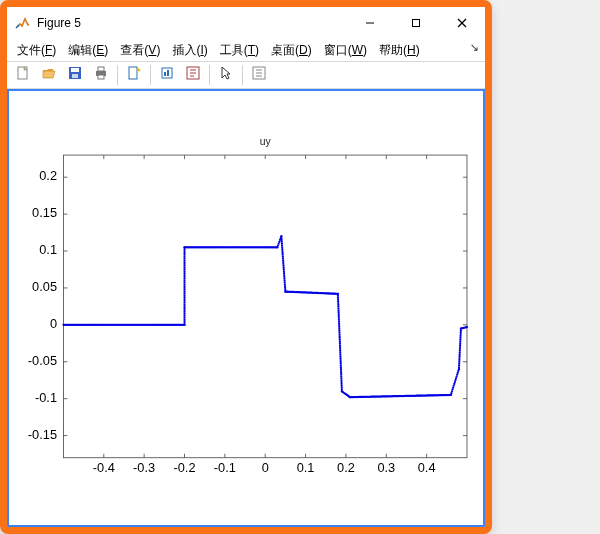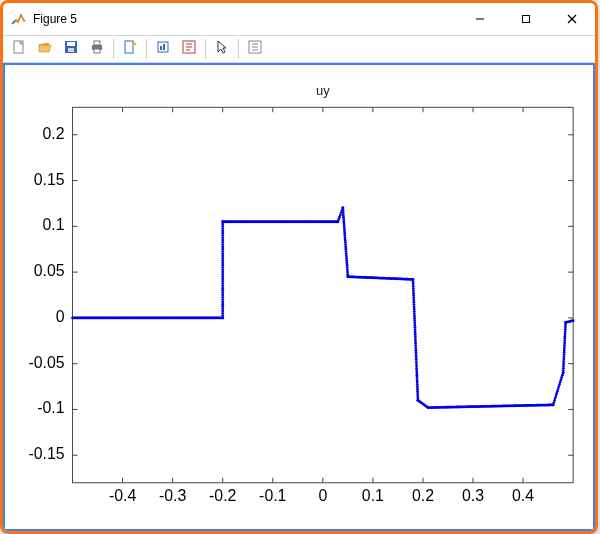--- a/index.html
+++ b/index.html
@@ -4,23 +4,23 @@
 <style>
   * { box-sizing: border-box; }
   body {
     margin: 0; padding: 0;
     font-family: "Segoe UI", "Microsoft YaHei", Arial, sans-serif;
     background: #f0f0f0;
     width: 600px; height: 534px;
     overflow: hidden;
   }
   .window {
-    width: 598px; height: 534px;
+    width: 492px; height: 534px;
     background: #ffffff;
-    border: 3px solid #f97316;
+    border: 7px solid #f97316;
     border-radius: 8px;
     display: flex; flex-direction: column;
     box-shadow: 0 4px 12px rgba(0,0,0,0.15);
     overflow: hidden;
   }
   .titlebar {
     height: 32px;
     display: flex; align-items: center;
     padding-left: 8px;
     font-size: 12px;
@@ -113,20 +113,32 @@
         </svg>
     </div>
     <div class="winbtn close">
       <svg width="10" height="10">
           <line x1="1" y1="1" x2="9" y2="9" stroke="#000" stroke-width="1.2"></line>
           <line x1="9" y1="1" x2="1" y2="9" stroke="#000" stroke-width="1.2"></line>
         </svg>
     </div>
   </div>
 
+  <div class="menubar">
+
+    <span class="item">文件(<u>F</u>)</span>
+      <span class="item">编辑(<u>E</u>)</span>
+      <span class="item">查看(<u>V</u>)</span>
+      <span class="item">插入(<u>I</u>)</span>
+      <span class="item">工具(<u>T</u>)</span>
+      <span class="item">桌面(<u>D</u>)</span>
+      <span class="item">窗口(<u>W</u>)</span>
+      <span class="item">帮助(<u>H</u>)</span>
+      <span class="dock-arrow">↘</span>
+  </div>
 
   <div class="toolbar">
 
   <div class="btn">
         <span><svg width="16" height="16">
             <rect x="3" y="2" width="9" height="12" fill="#fff" stroke="#888"></rect>
             <path d="M9 2 L12 5 L9 5 Z" fill="#dcb64a" stroke="#888" stroke-width="0.6"></path>
           </svg></span>
       </div>
       <div class="btn">

